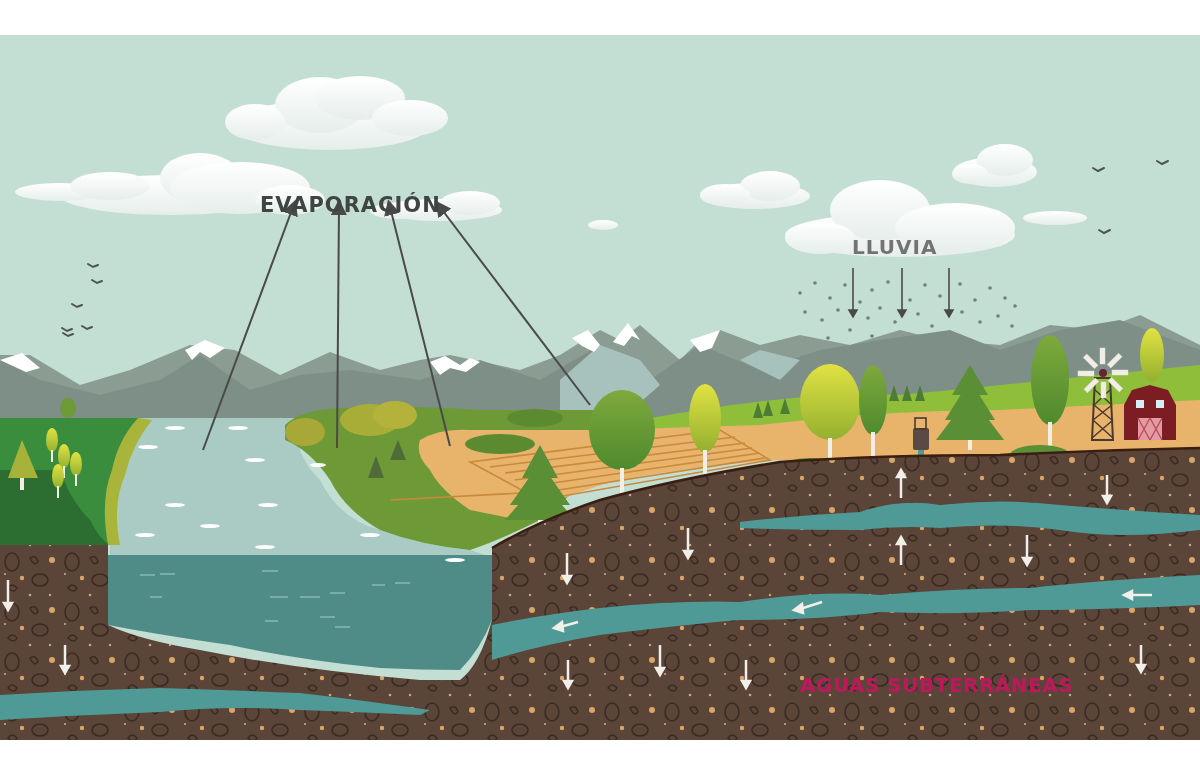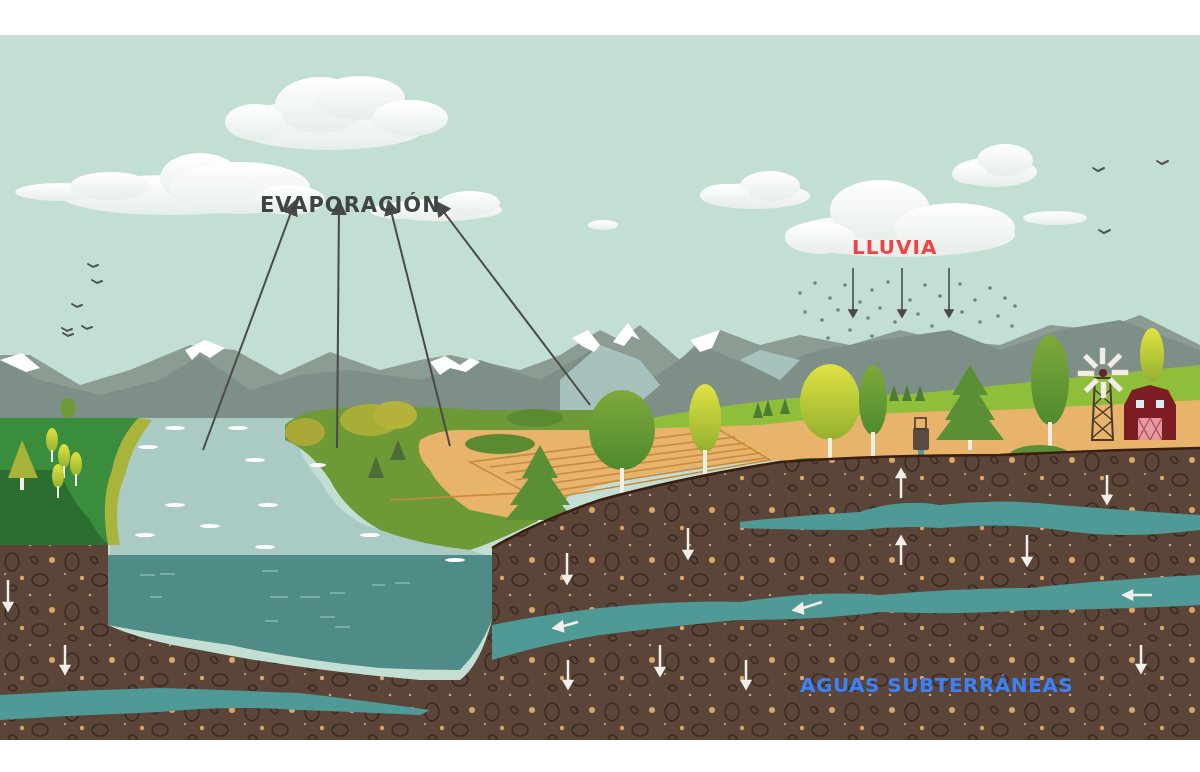--- a/index.html
+++ b/index.html
@@ -1,21 +1,21 @@
 <!DOCTYPE html>
 <html><head>
 <meta charset="utf-8">
 <style>
   html, body { margin: 0; padding: 0; background: #ffffff; }
   body { width: 1200px; height: 772px; position: relative; overflow: hidden; font-family: "Liberation Sans", sans-serif; }
   #scene { position: absolute; left: 0; top: 0; width: 1200px; height: 772px; }
   .label { position: absolute; font-family: "DejaVu Sans", sans-serif; font-weight: bold; letter-spacing: 1px; white-space: nowrap; margin-top: 23px; }
   .label-evap { left: 260px; top: 170px; font-size: 21px; color: #3e4542; }
-  .label-rain { left: 852px; top: 212px; font-size: 20px; color: #ef4444; }
-  .label-ground { left: 800px; top: 650px; font-size: 20px; color: #3b82f6; letter-spacing: 0.5px; }
+  .label-rain { left: 852px; top: 212px; font-size: 20px; color: #737373; }
+  .label-ground { left: 800px; top: 650px; font-size: 20px; color: #be185d; letter-spacing: 0.5px; }
 </style>
 </head>
 <body>
 
 <div id="scene">
 <svg width="1200" height="772" viewBox="0 0 1200 772" xmlns="http://www.w3.org/2000/svg">
   <defs>
     <linearGradient id="cloudGrad" x1="0" y1="0" x2="0" y2="1">
       <stop offset="0" stop-color="#ffffff"></stop>
       <stop offset="1" stop-color="#e6eeea"></stop>

